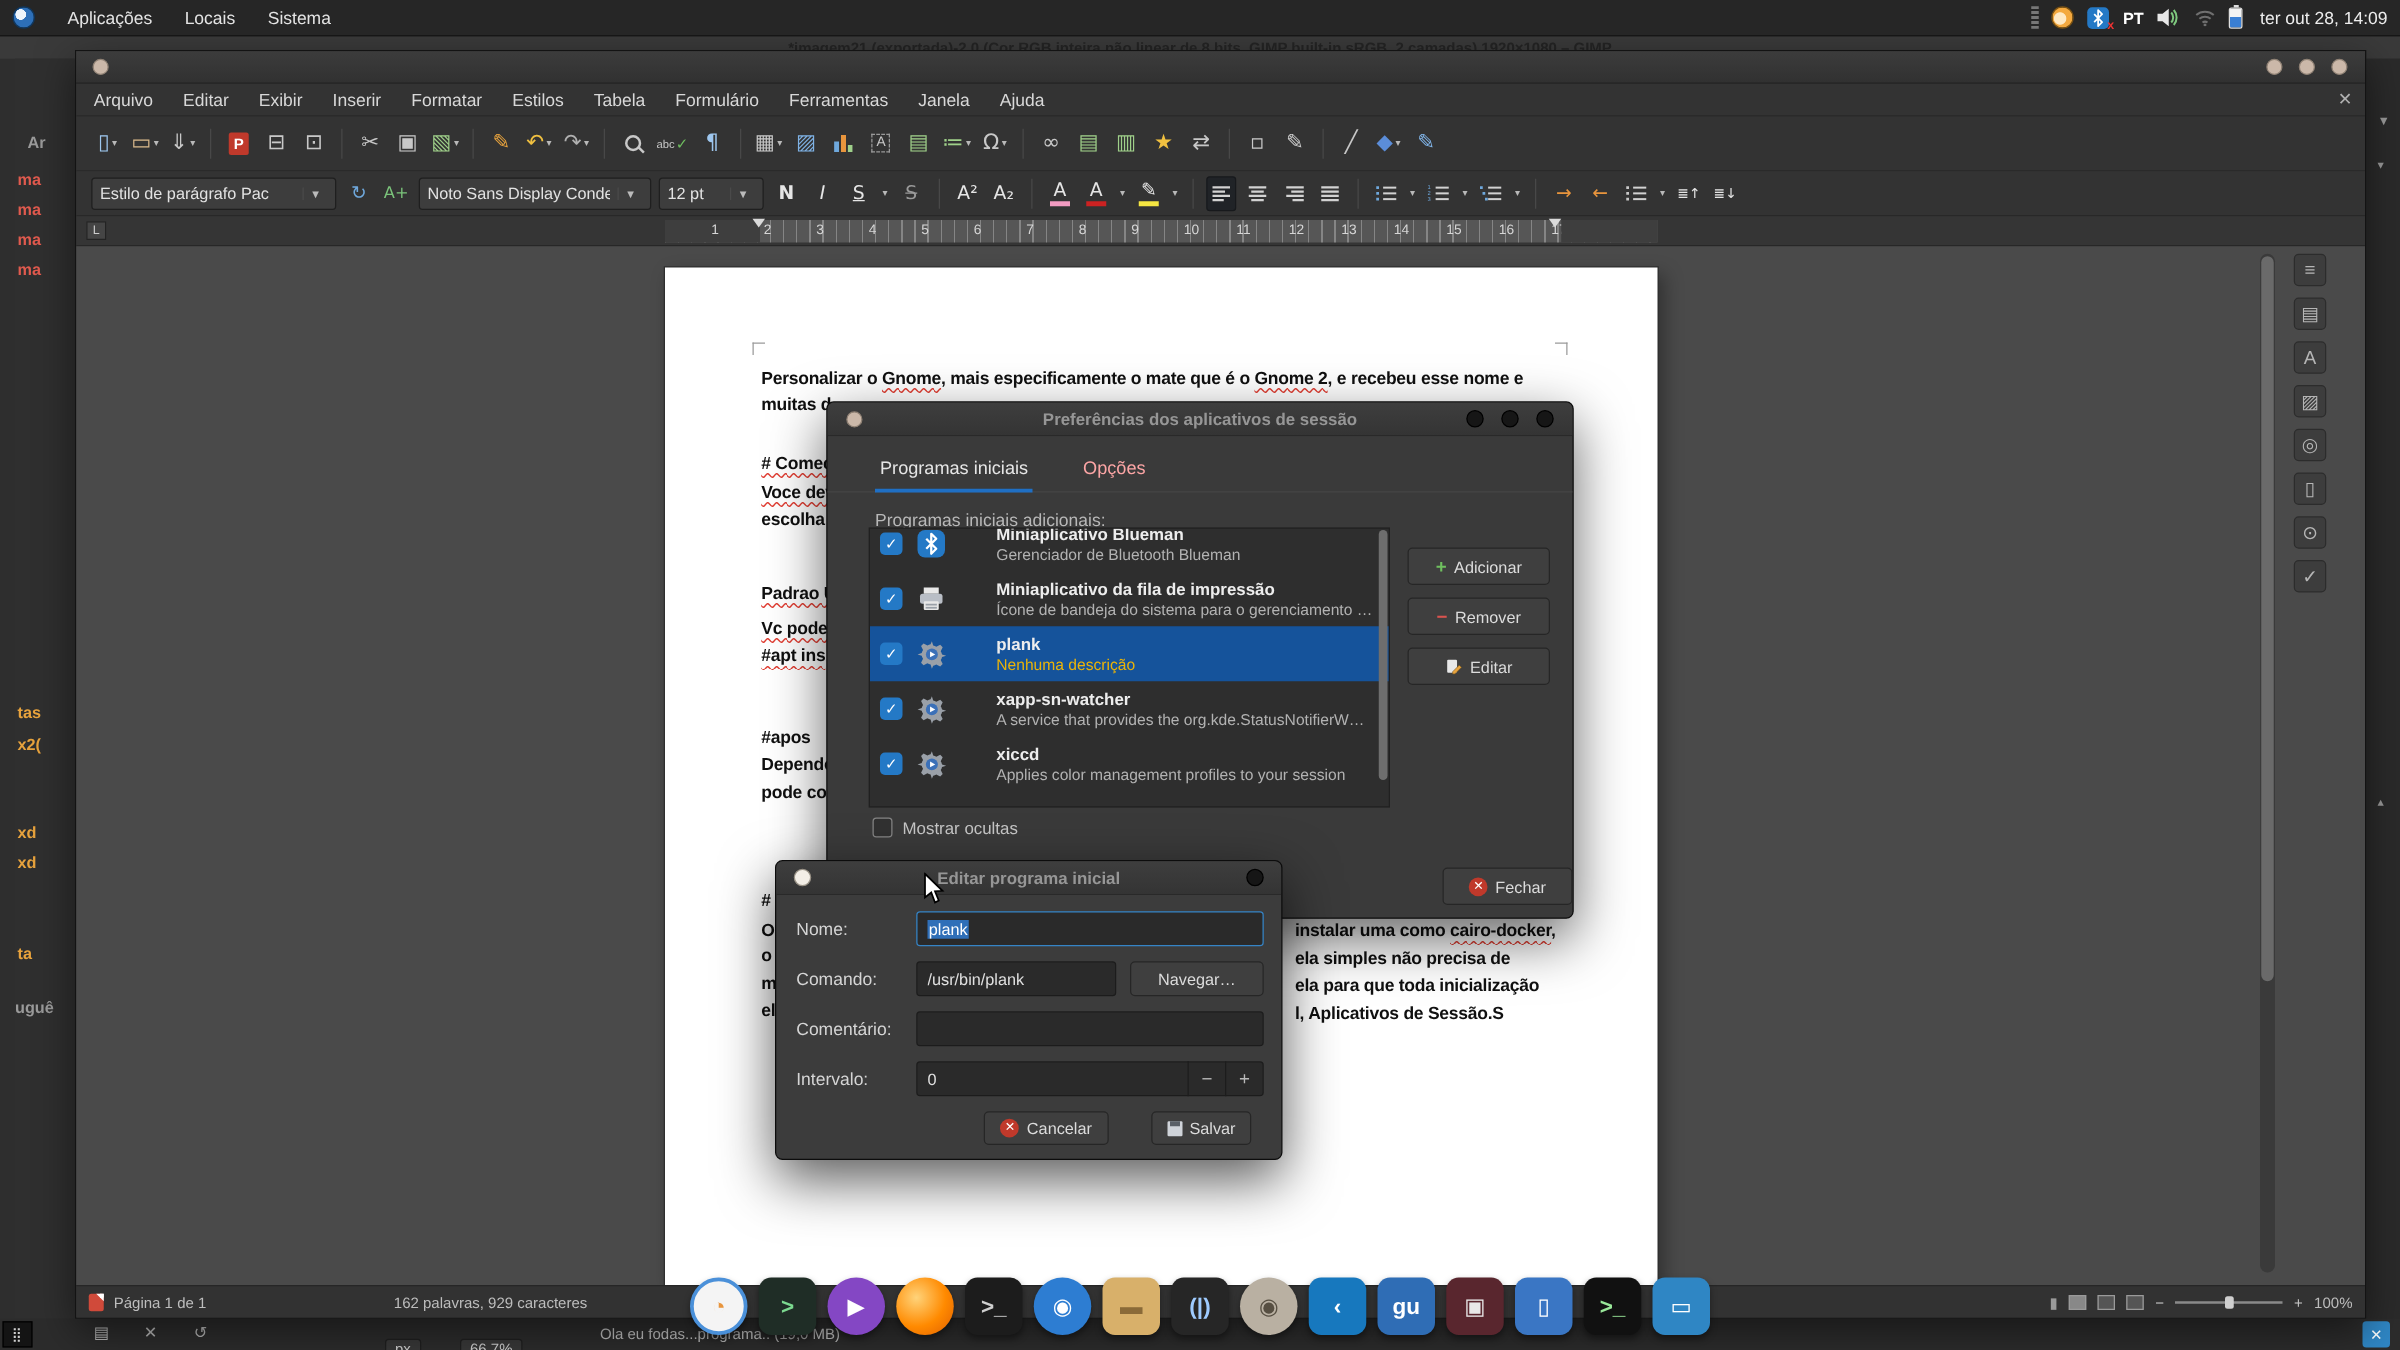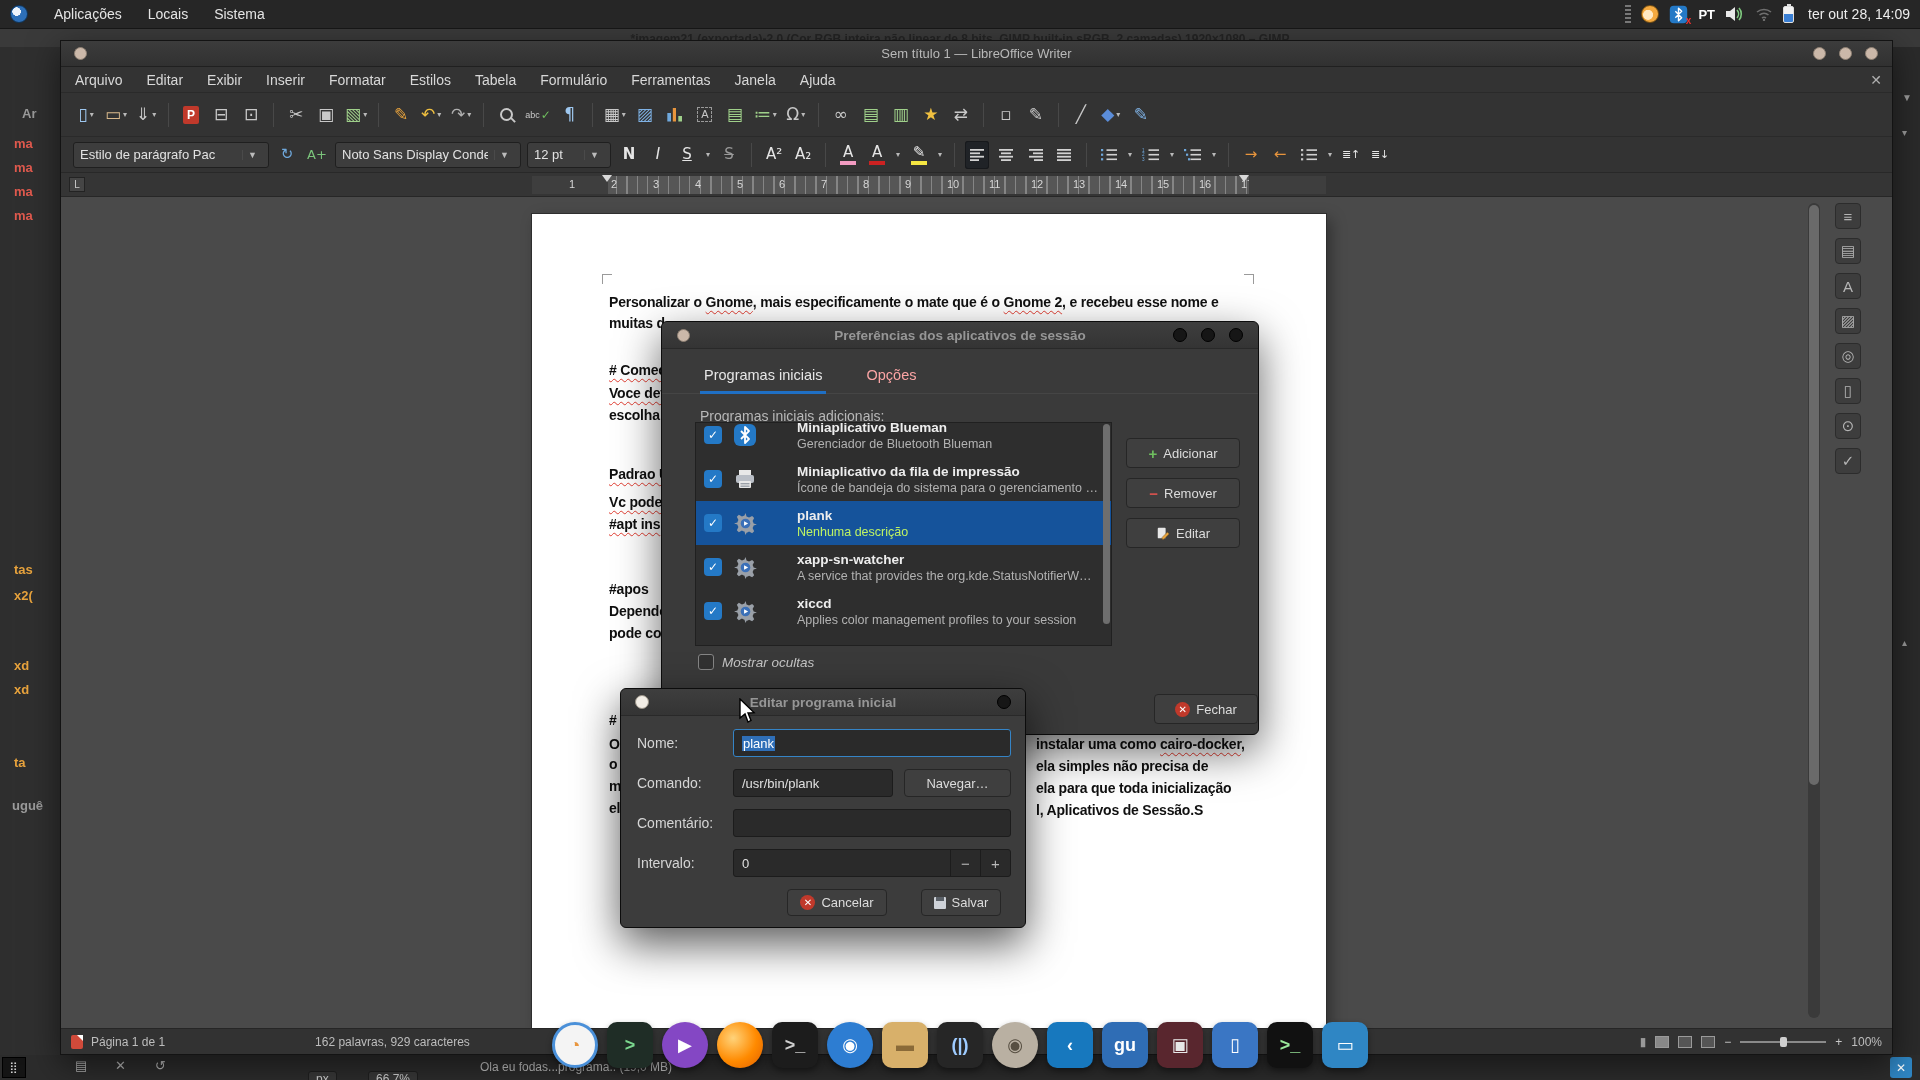--- a/index.html
+++ b/index.html
@@ -100,26 +100,26 @@
   .stab.active::after{content:"";position:absolute;left:0;right:0;bottom:-1px;height:3px;background:#1f6fc4;}
   .sess-label{margin:14px 0 8px 38px;color:#b8b8b8;font-size:14px;}
   .sess-list{position:absolute;left:33px;top:100px;width:417px;height:224px;background:#2e2e2e;border:1px solid #202020;overflow:hidden;}
   .srow{height:44px;display:flex;align-items:center;padding:0 8px;gap:10px;}
   .srow.selected{background:#15539b;}
   .cb{width:18px;height:18px;border-radius:4px;background:#2479c6;color:#fff;font-size:12px;font-weight:bold;display:flex;align-items:center;justify-content:center;flex:none;}
   .li-icon{width:26px;height:26px;flex:none;display:flex;align-items:center;justify-content:center;}
   .li-texts{overflow:hidden;margin-left:29px;}
   .li-name{font-size:13.5px;font-weight:bold;color:#ededed;line-height:17px;white-space:nowrap;}
   .li-desc{font-size:12.5px;color:#b2b2b2;line-height:16px;white-space:nowrap;}
-  .srow.selected .li-desc{color:#bef264;}
+  .srow.selected .li-desc{color:#eab308;}
   .list-scroll{position:absolute;right:1px;top:1px;width:7px;height:200px;background:#6e6e6e;border-radius:4px;}
   .sess-btn{position:absolute;left:464px;width:114px;height:30px;background:#3f3f3f;border:1px solid #262626;border-radius:4px;color:#dcdcdc;font-size:13px;display:flex;align-items:center;justify-content:center;gap:6px;}
   .plus{color:#6fbf5f;font-weight:bold;font-size:15px;}
   .minus{color:#d9534f;font-weight:bold;font-size:15px;}
-  .showhid{position:absolute;left:36px;top:332px;display:flex;align-items:center;gap:8px;color:#c6c6c6;font-size:13.5px;font-style:italic;}
+  .showhid{position:absolute;left:36px;top:332px;display:flex;align-items:center;gap:8px;color:#c6c6c6;font-size:13.5px;}
   .cb-empty{width:16px;height:16px;border:1px solid #858585;border-radius:3px;background:#313131;}
   .redx{width:15px;height:15px;border-radius:50%;background:#c0392b;color:#fff;font-size:10px;font-weight:bold;display:inline-flex;align-items:center;justify-content:center;}
   .close-btn{position:absolute;left:492px;top:372px;width:104px;height:30px;}
 
   
   .edit{position:absolute;left:620px;top:688px;width:406px;height:240px;background:#3c3c3c;border:1px solid #0c0c0c;border-radius:6px;box-shadow:0 16px 44px rgba(0,0,0,.65);z-index:20;}
   .circle-w{width:14px;height:14px;border-radius:50%;background:#f3eee6;border:1px solid #9a9387;}
   .circle-b{width:14px;height:14px;border-radius:50%;background:#161616;border:1px solid #000;}
   .edit .dlg-titlebar .left-ctl{margin-left:14px;}
   .edit .dlg-titlebar .right-ctl{margin-left:auto;margin-right:14px;}
@@ -204,21 +204,20 @@
     </div>
   <div class="right-strip">
     <span class="chev" style="top:45px">▼</span>
     <span class="chev" style="top:80px">▾</span>
     <span class="chev" style="top:590px">▴</span>
   </div>
 
   <div class="writer">
     <div class="lo-titlebar">
       <span class="tb-circle left-ctl"></span>
-      <span class="lo-title">Sem título 1 — LibreOffice Writer</span>
       <span class="right-ctls">
         <span class="tb-circle"></span>
         <span class="tb-circle"></span>
         <span class="tb-circle"></span>
       </span>
     </div>
     <div class="lo-menubar" id="lo-menubar">
       <span class="mitem">Arquivo</span>
         <span class="mitem">Editar</span>
         <span class="mitem">Exibir</span>

